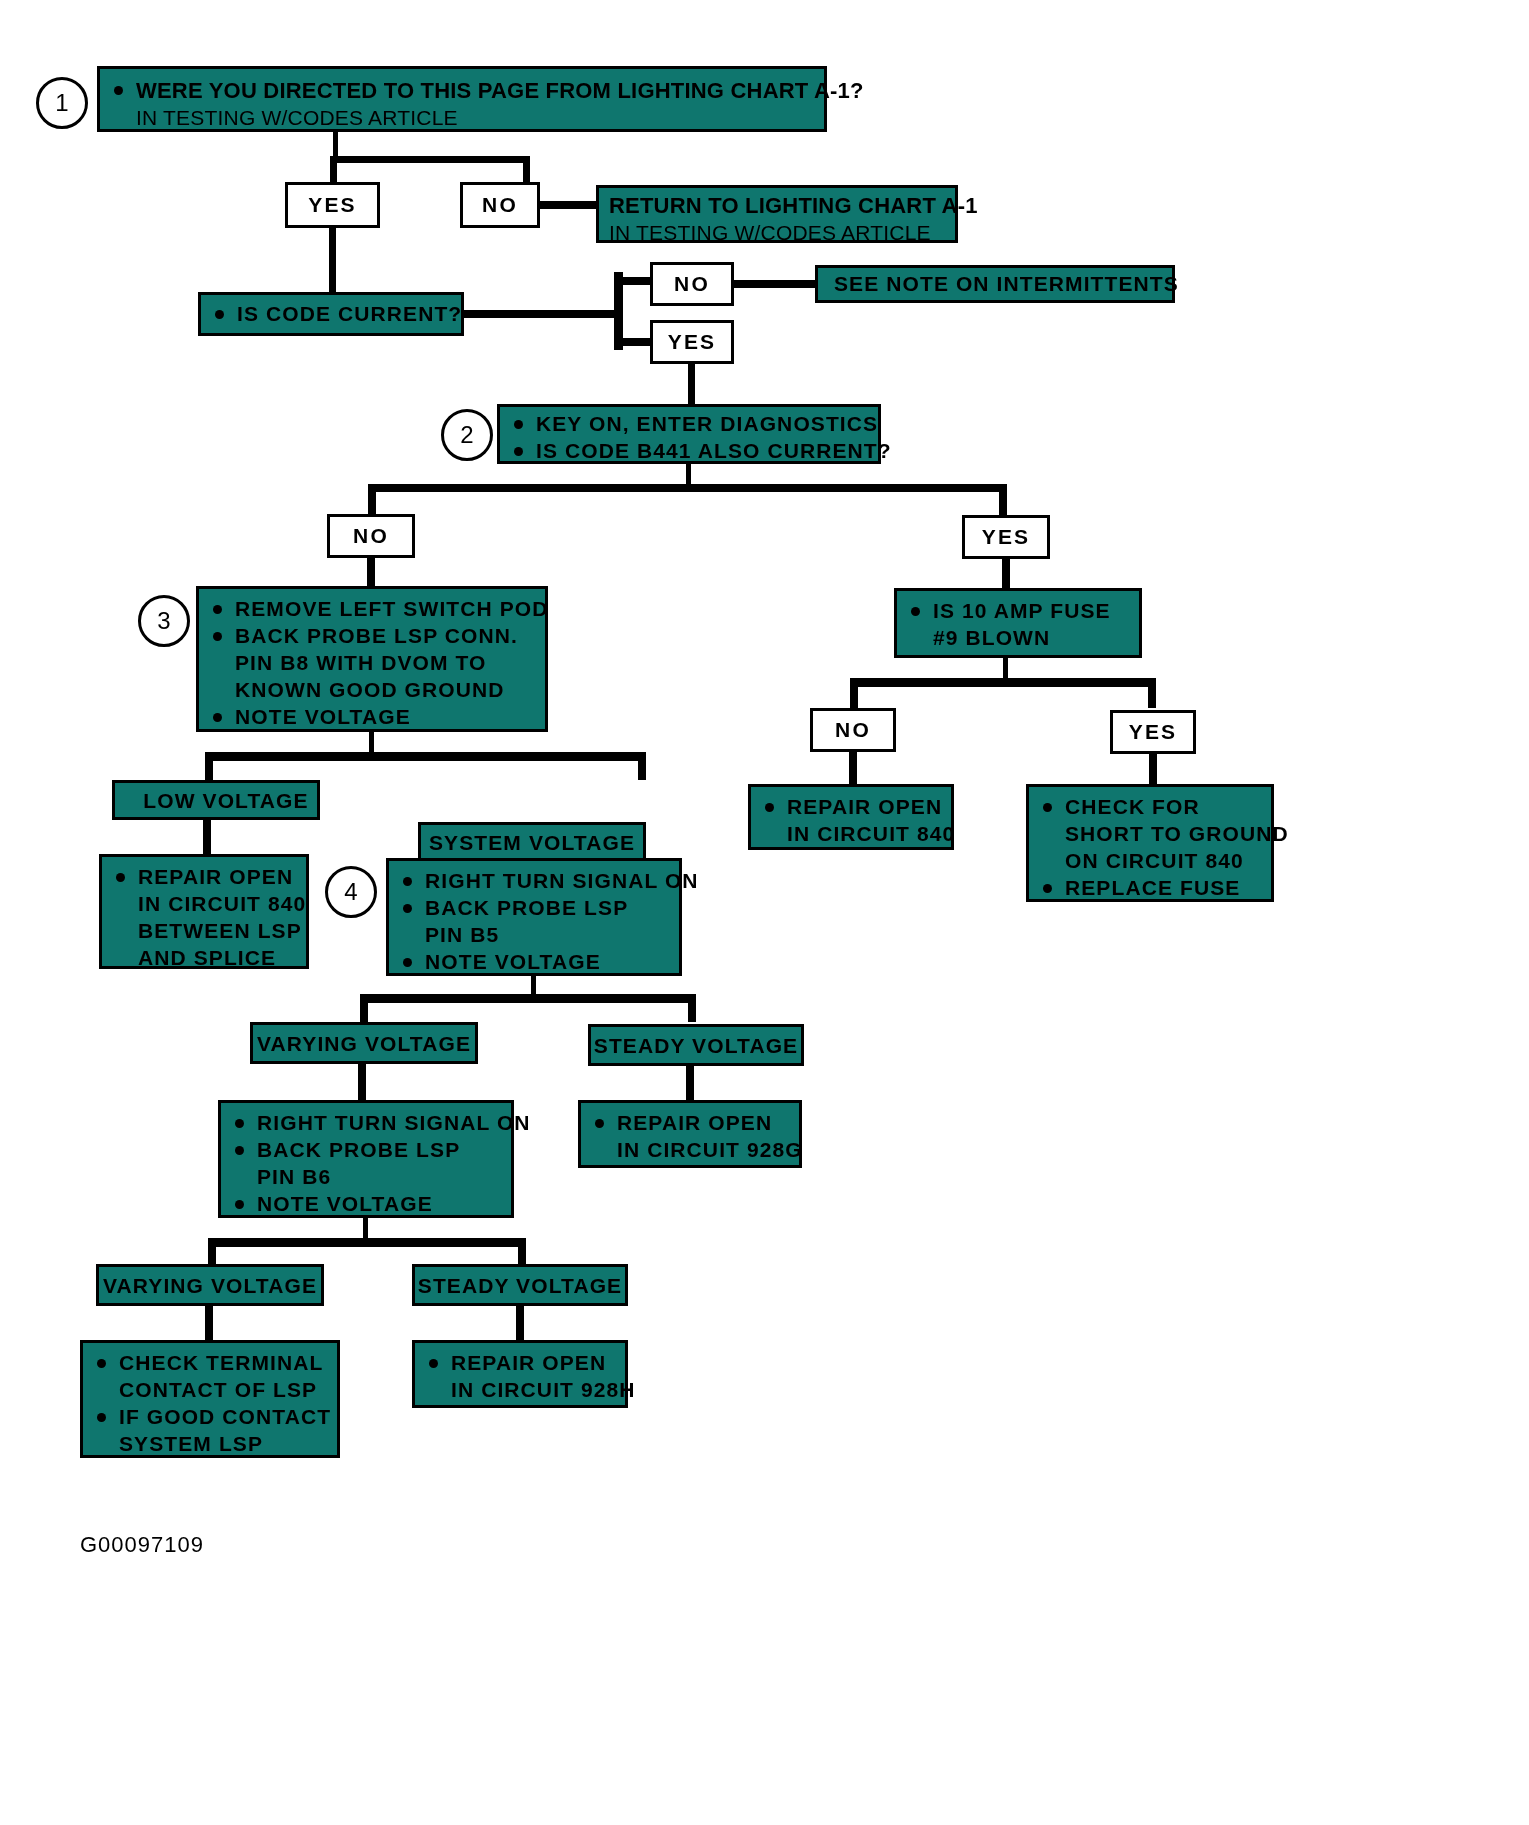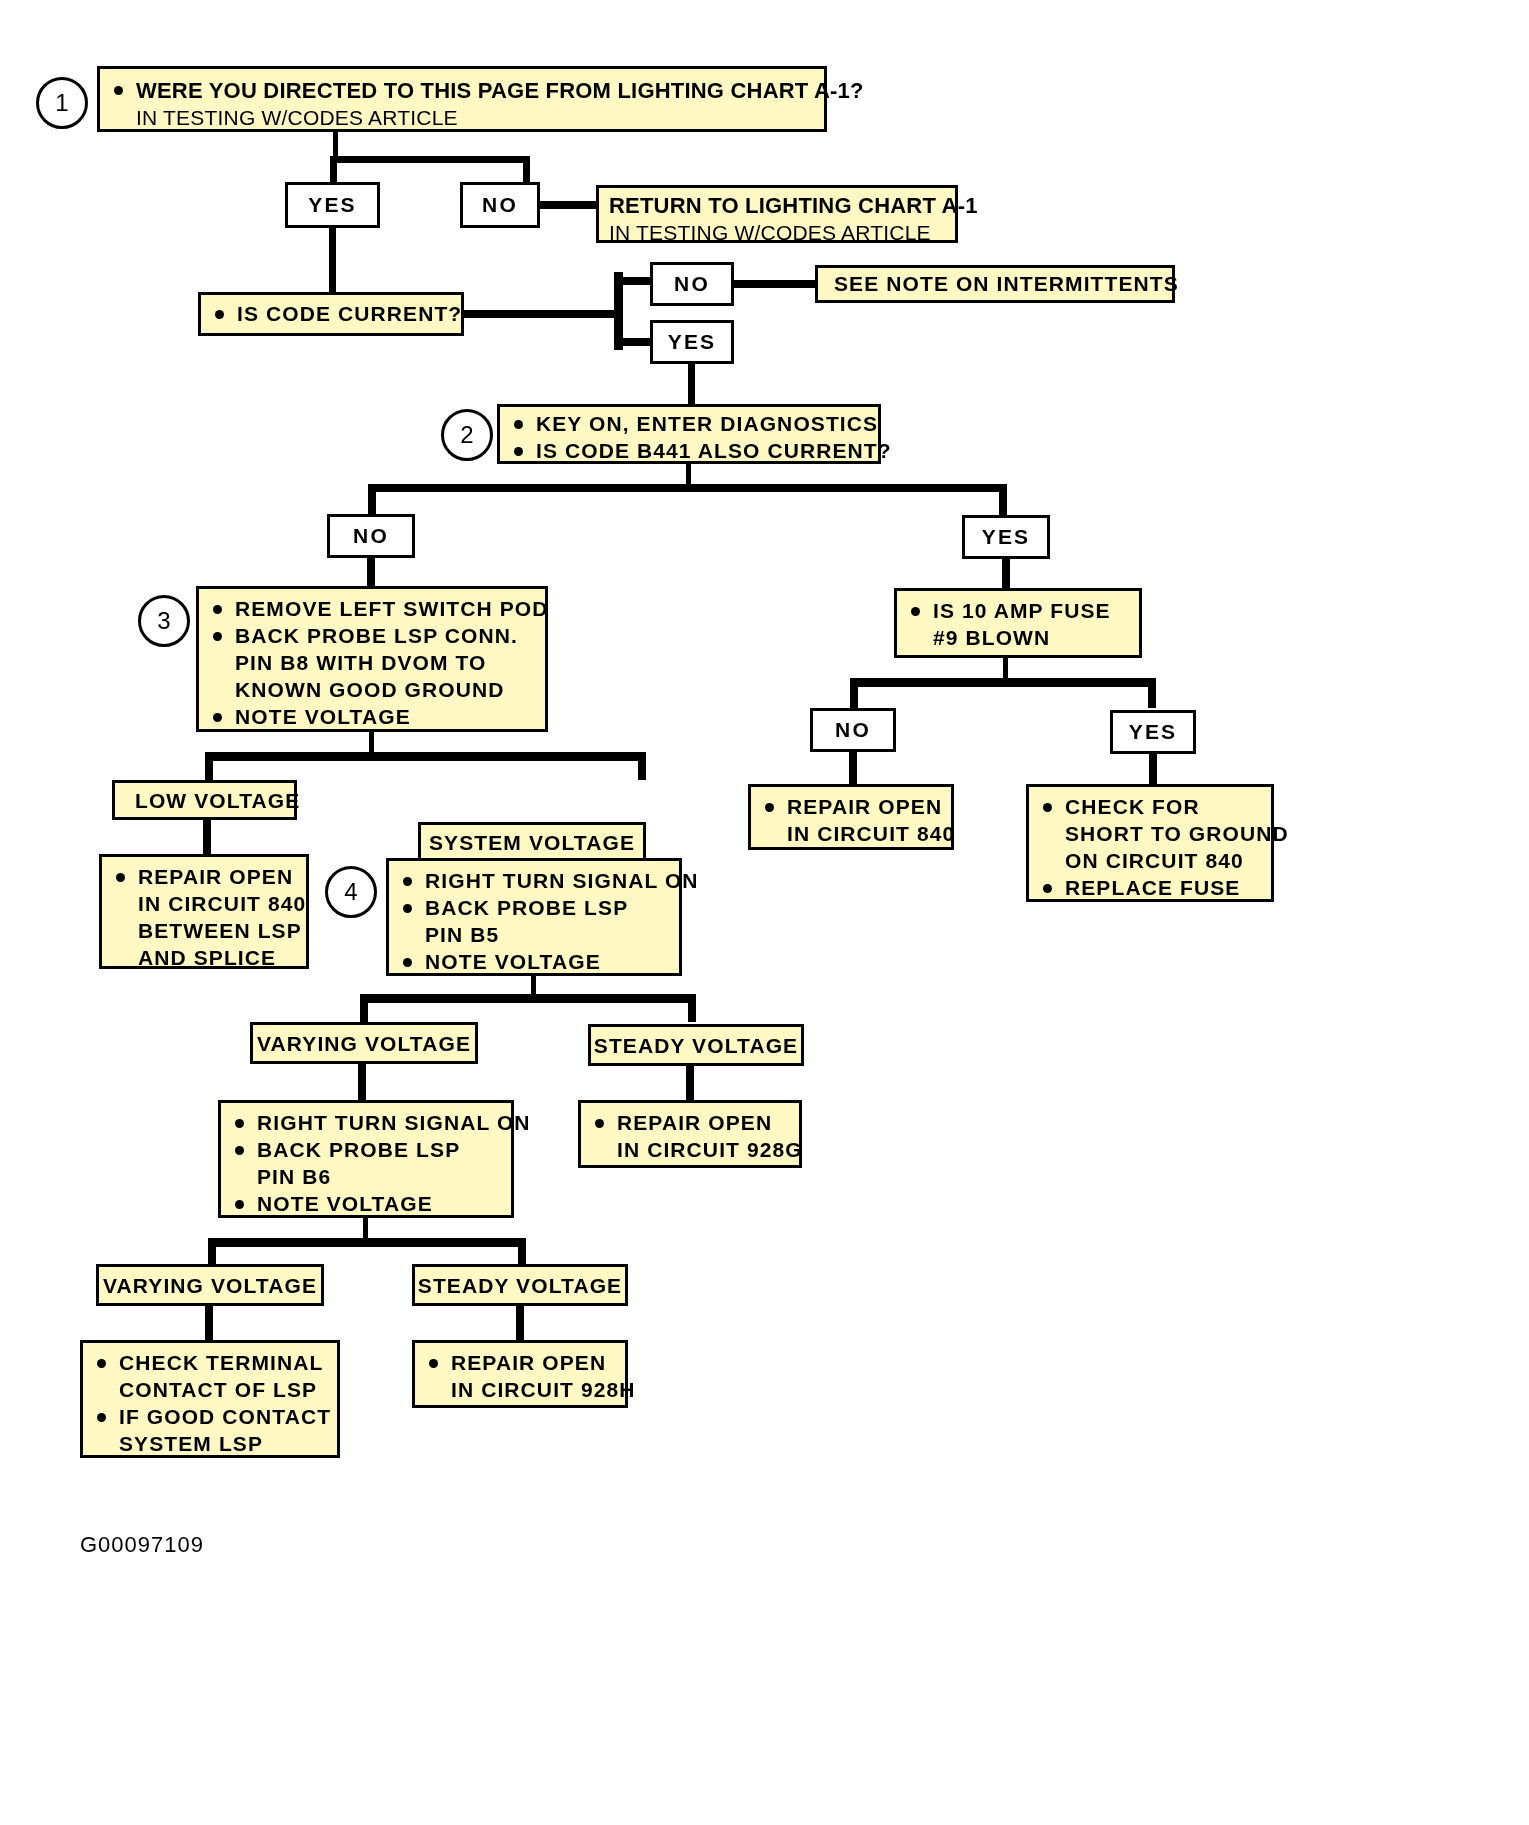--- a/index.html
+++ b/index.html
@@ -12,21 +12,21 @@
     width:1529px;
     height:1825px;
     background:#ffffff;
     overflow:hidden;
   }
   
   .box{
     position:absolute;
     box-sizing:border-box;
     border:3px solid #000;
-    background:#fef9c3;
+    background:#0f766e;
     color:#000;
     line-height:1.28;
     z-index:3;
   }
   
   .lbl{
     position:absolute;
     box-sizing:border-box;
     border:3px solid #000;
     background:#fff;
@@ -183,21 +183,21 @@
       <div class="cont txt">KNOWN GOOD GROUND</div>
       <div class="li txt">NOTE VOLTAGE</div>
     </div>
   </div>
 
   <div class="ln lnv thin" style="left:369px;top:732px;width:5px;height:24px;"></div>
   <div class="ln lnh" style="left:205px;top:752px;width:440px;height:9px;"></div>
   <div class="ln lnv" style="left:205px;top:752px;width:8px;height:28px;"></div>
   <div class="ln lnv" style="left:638px;top:752px;width:8px;height:28px;"></div>
 
-  <div class="box" style="left:112px;top:780px;width:185px;height:40px;padding-left:20px;">
+  <div class="box" style="left:112px;top:780px;width:208px;height:40px;padding-left:20px;">
     <div class="inner" style="padding:5px 0 0 0;text-align:center;">
       <div class="txt">LOW VOLTAGE</div>
     </div>
   </div>
 
   <div class="box" style="left:418px;top:782px;width:228px;height:40px;margin-top:40px;">
     <div class="inner" style="padding:5px 0 0 0;text-align:center;">
       <div class="txt">SYSTEM VOLTAGE</div>
     </div>
   </div>

